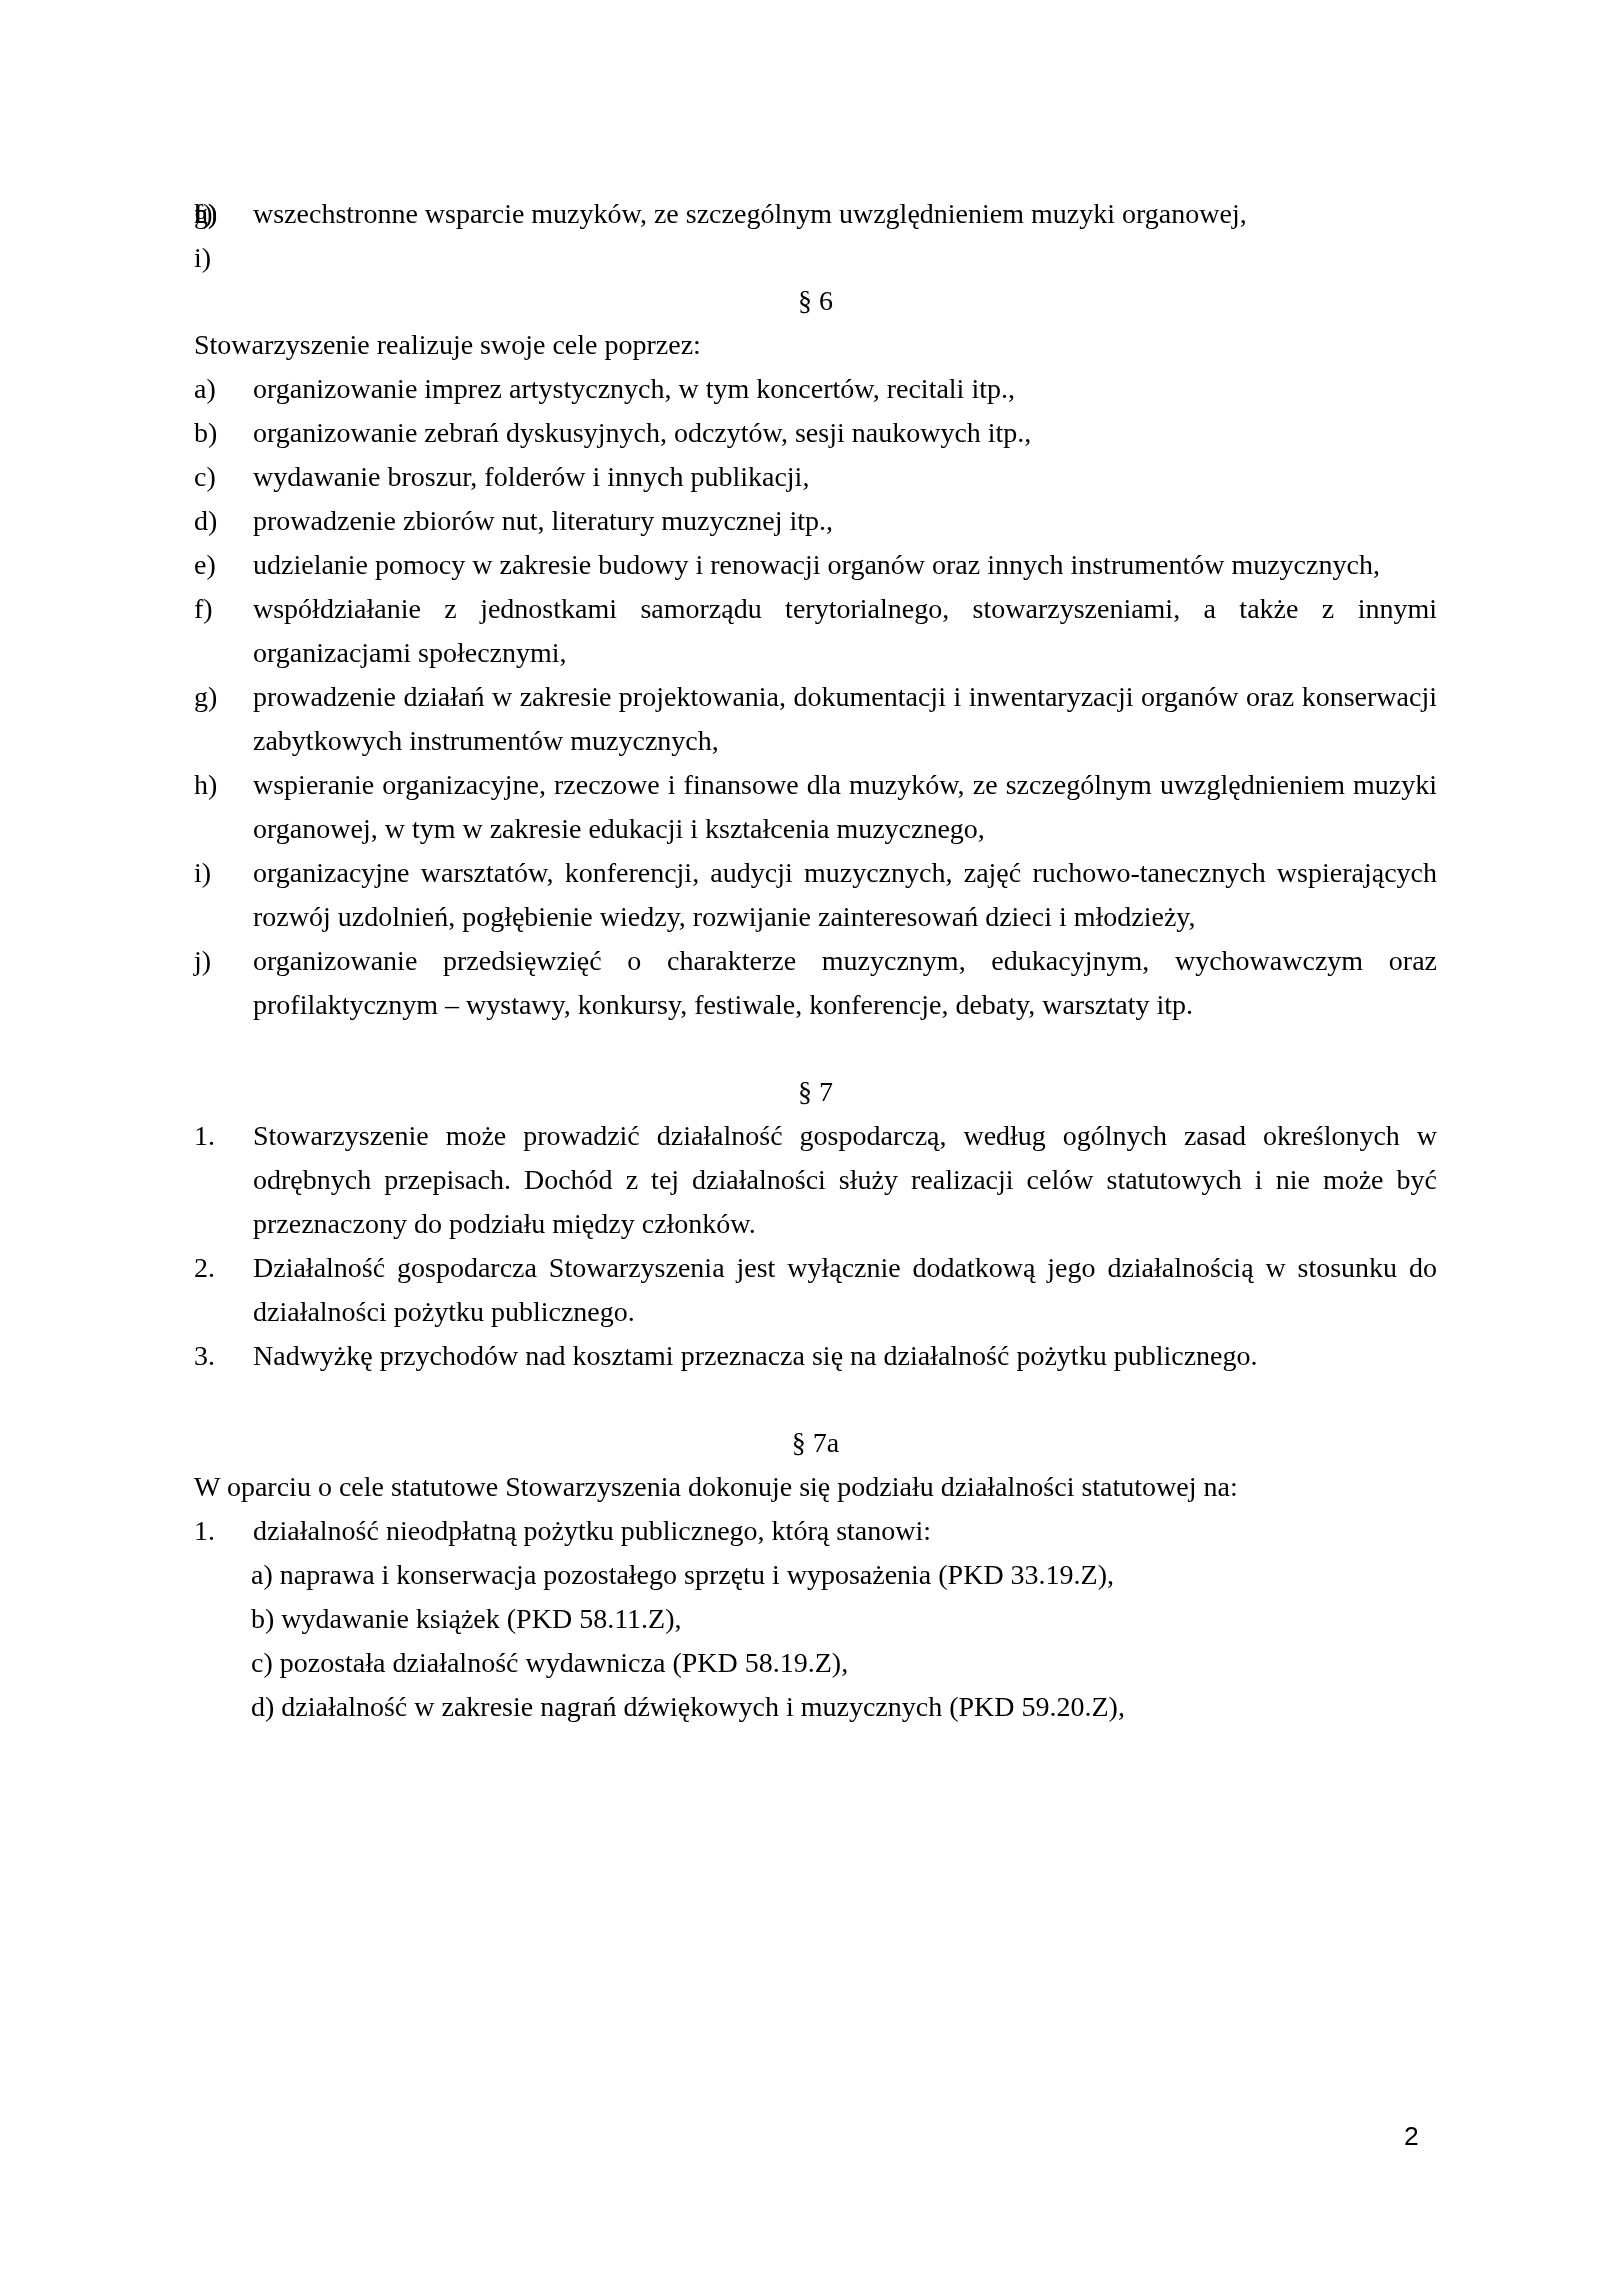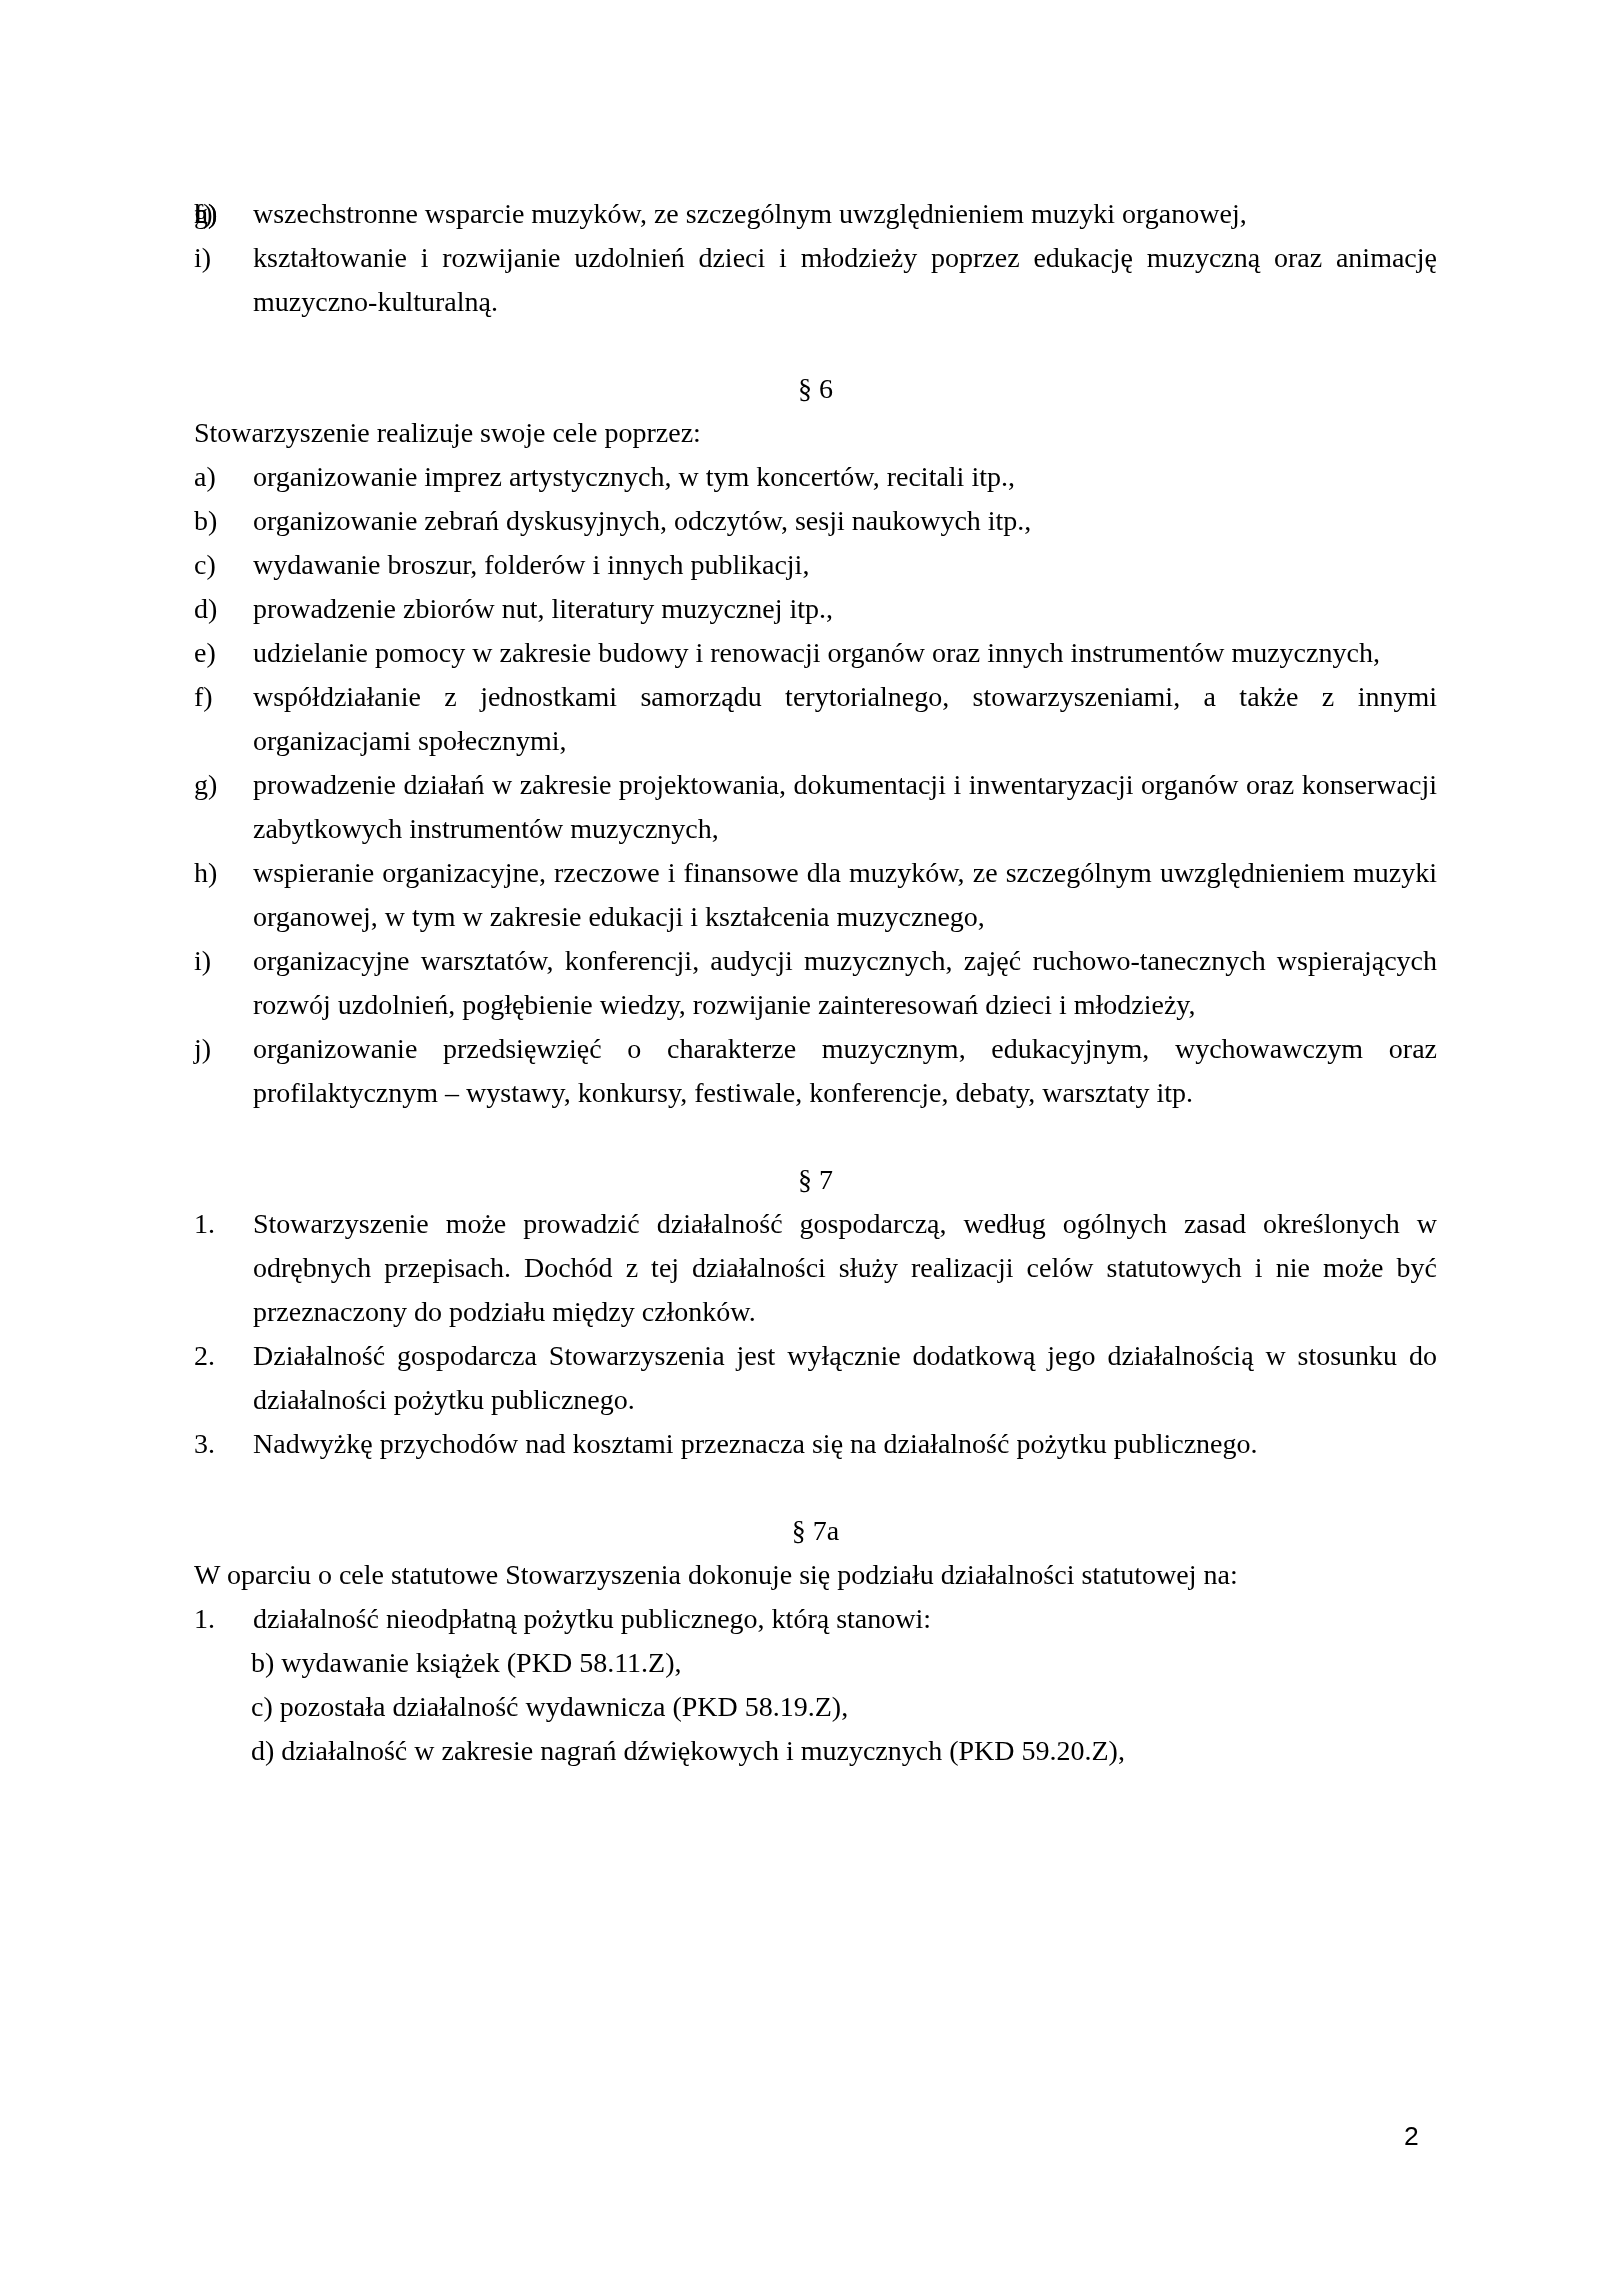--- a/index.html
+++ b/index.html
@@ -23,21 +23,21 @@
 </head>
 <body>
 
 <div class="page">
   <div class="content">
 
     <div class="block">
       <div class="item"><span class="lbl">f)</span></div>
       <div class="item"><span class="lbl">g)</span></div>
       <div class="item"><span class="lbl">h)</span><span>wszechstronne wsparcie muzyków, ze szczególnym uwzględnieniem muzyki organowej,</span></div>
-      <div class="item"><span class="lbl">i)</span><span>kształtowanie i rozwijanie uzdolnień dzieci i młodzieży poprzez edukację muzyczną oraz animację muzyczno-kulturalną.</span></div>
+      <div class="item"><span class="lbl">i)</span></div>
     </div>
 
     <div class="block">
       <div class="heading">§ 6</div>
       <div class="para">Stowarzyszenie realizuje swoje cele poprzez:</div>
       <div class="item"><span class="lbl">a)</span><span>organizowanie imprez artystycznych, w tym koncertów, recitali itp.,</span></div>
       <div class="item"><span class="lbl">b)</span><span>organizowanie zebrań dyskusyjnych, odczytów, sesji naukowych itp.,</span></div>
       <div class="item"><span class="lbl">c)</span><span>wydawanie broszur, folderów i innych publikacji,</span></div>
       <div class="item"><span class="lbl">d)</span><span>prowadzenie zbiorów nut, literatury muzycznej itp.,</span></div>
       <div class="item"><span class="lbl">e)</span><span>udzielanie pomocy w zakresie budowy i renowacji organów oraz innych instrumentów muzycznych,</span></div>
@@ -52,20 +52,21 @@
       <div class="heading">§ 7</div>
       <div class="item"><span class="lbl">1.</span><span>Stowarzyszenie może prowadzić działalność gospodarczą, według ogólnych zasad określonych w odrębnych przepisach. Dochód z tej działalności służy realizacji celów statutowych i nie może być przeznaczony do podziału między członków.</span></div>
       <div class="item"><span class="lbl">2.</span><span>Działalność gospodarcza Stowarzyszenia jest wyłącznie dodatkową jego działalnością w stosunku do działalności pożytku publicznego.</span></div>
       <div class="item"><span class="lbl">3.</span><span>Nadwyżkę przychodów nad kosztami przeznacza się na działalność pożytku publicznego.</span></div>
     </div>
 
     <div class="block">
       <div class="heading">§ 7a</div>
       <div class="para">W oparciu o cele statutowe Stowarzyszenia dokonuje się podziału działalności statutowej na:</div>
       <div class="item"><span class="lbl">1.</span><span>działalność nieodpłatną pożytku publicznego, którą stanowi:</span></div>
+      <div class="sub"><span>a)</span> <span>naprawa i konserwacja pozostałego sprzętu i wyposażenia (PKD 33.19.Z),</span></div>
       <div class="sub"><span>b)</span> <span>wydawanie książek (PKD 58.11.Z),</span></div>
       <div class="sub"><span>c)</span> <span>pozostała działalność wydawnicza (PKD 58.19.Z),</span></div>
       <div class="sub"><span>d)</span> <span>działalność w zakresie nagrań dźwiękowych i muzycznych (PKD 59.20.Z),</span></div>
     </div>
 
   </div>
 
   <div class="pagenum">2</div>
 </div>
 

